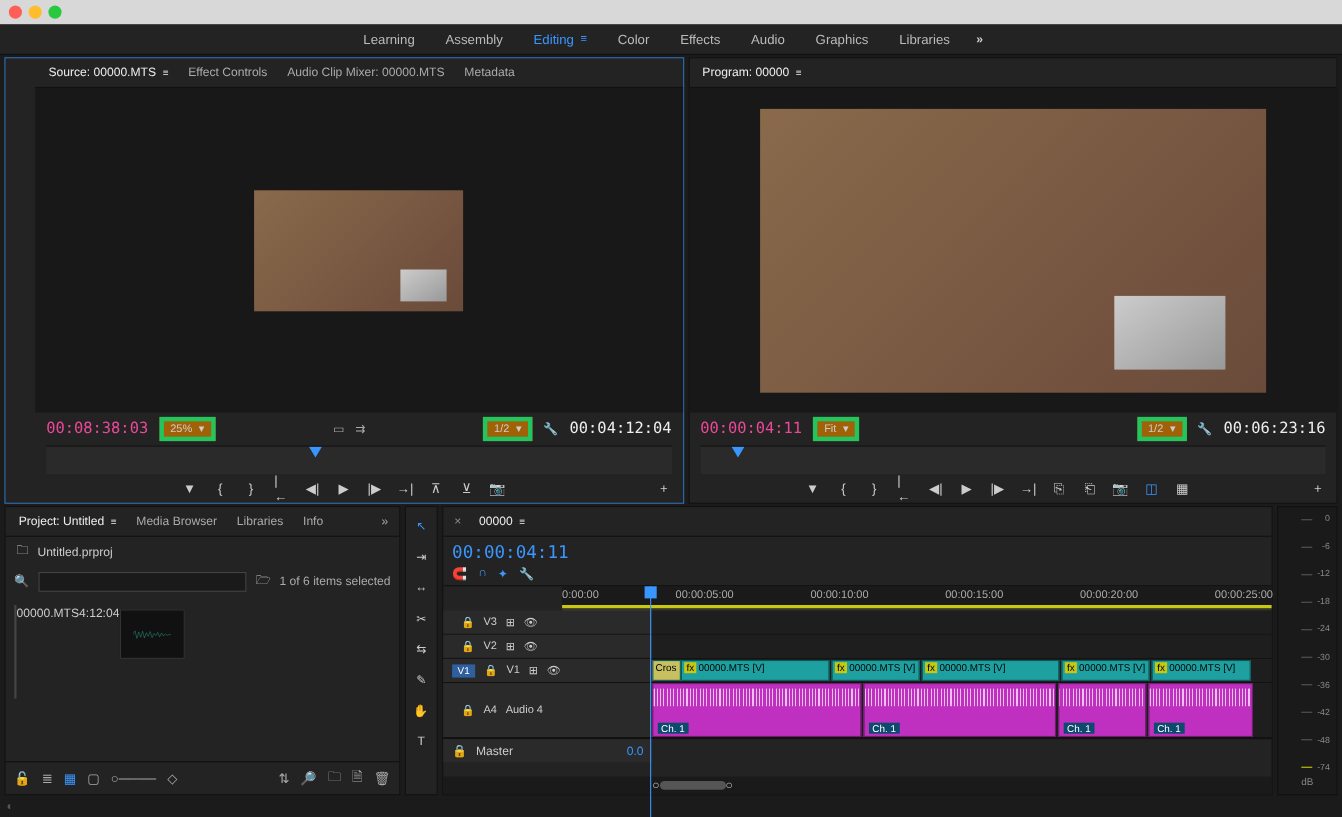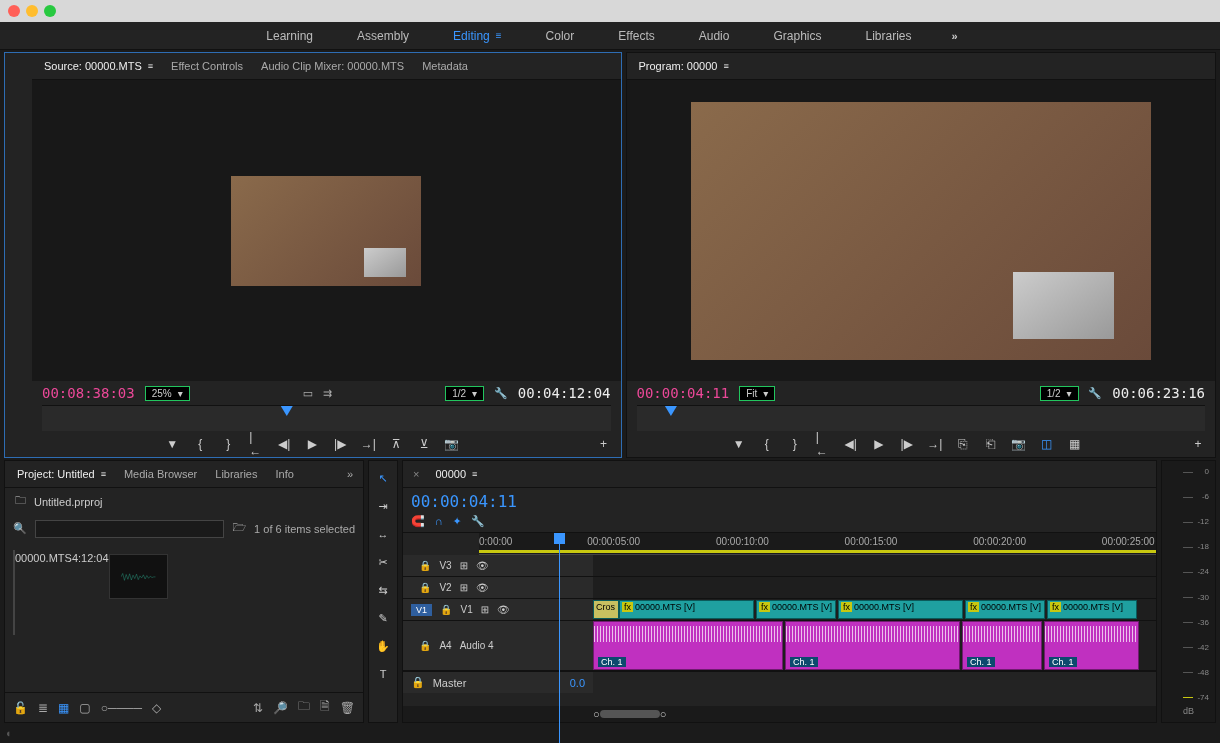--- a/index.html
+++ b/index.html
@@ -2,39 +2,39 @@
 <html><head>
 <meta charset="utf-8">
 <style>
 * { margin:0; padding:0; box-sizing:border-box; font-family:-apple-system,"Segoe UI",sans-serif; }
 body { background:#1b1b1b; color:#ccc; font-size:11px; width:1220px; height:743px; overflow:hidden; }
 .app { display:flex; flex-direction:column; height:100%; }
 .titlebar { height:22px; background:#d8d8d8; display:flex; align-items:center; padding:0 8px; gap:6px; position:relative; }
 .titlebar .dot { width:12px; height:12px; border-radius:50%; }
 .titlebar .close-dot{background:#ff5f57;} .titlebar .min-dot{background:#ffbd2e;} .titlebar .max-dot{background:#28c940;}
 .titlebar .title { position:absolute; left:0; right:0; text-align:center; color:#444; font-size:12px; pointer-events:none;}
-.workspacebar { height:28px; background:#232323; display:flex; align-items:center; justify-content:center; gap:36px; border-bottom:1px solid #111; }
+.workspacebar { height:28px; background:#232323; display:flex; align-items:center; justify-content:center; gap:20px; border-bottom:1px solid #111; }
 .workspacebar .ws { color:#bbb; font-size:12px; cursor:pointer; padding:3px 4px; display:flex; align-items:center; gap:6px;}
 .workspacebar .ws.active { color:#3a96ff; }
 .workspacebar .ws .menu{font-size:10px;}
 .workspacebar .more{color:#ccc; font-weight:bold;}
 .panels-top { display:flex; height:410px; gap:4px; padding:2px 4px;}
 .panel { background:#232323; display:flex; flex-direction:column; border:1px solid #111; }
 .panel.active{ border-color:#2e6db4;padding-left:27px;}
 .panel-tabs { display:flex; gap:14px; padding:4px 10px; border-bottom:1px solid #111; font-size:11px; color:#aaa; align-items:center;}
 .panel-tabs .tab { cursor:pointer; padding:3px 2px; display:flex; gap:6px; align-items:center;}
 .panel-tabs .tab.active { color:#eee; }
 .panel-tabs .menu{font-size:9px;}
 .monitor-body { flex:1; display:flex; align-items:center; justify-content:center; background:#181818; position:relative;}
 .thumb { background:linear-gradient(135deg,#8a6a4b,#6a4a3a); position:relative; }
 .thumb::after{content:"";position:absolute;right:8%;bottom:8%;width:22%;height:26%;background:linear-gradient(145deg,#ccc,#999);}
 .monitor-controls { padding:4px 10px; display:flex; align-items:center; gap:10px; color:#aaa; font-size:11px; }
 .tc-left{ color:#ec4899; font-size:14px; font-family:monospace;}
 .tc-right{ color:#eee; font-size:14px; font-family:monospace; margin-left:auto;}
-.sel{ background:#000000; border:1px solid #22c55e; color:#ccc; padding:1px 6px; font-size:10px; display:flex; gap:6px; align-items:center;}
+.sel{ background:#a16207; border:4px solid #22c55e; color:#ccc; padding:1px 6px; font-size:10px; display:flex; gap:6px; align-items:center;}
 .scrub { height:26px; margin:0 10px; background:#2a2a2a; position:relative; border-top:1px solid #111;}
 .scrub .playhead{ position:absolute; top:0; bottom:0; width:12px; background:#3a96ff; clip-path:polygon(0 0,100% 0,50% 40%);}
 .transport { display:flex; align-items:center; justify-content:center; gap:14px; padding:6px 10px; color:#ccc; font-size:12px;}
 .transport .spacer{flex:1;}
 .transport .icon{width:14px;height:14px;display:inline-flex;align-items:center;justify-content:center;cursor:pointer;}
 .panels-bottom{ display:flex; flex:1; gap:4px; padding:0 4px 4px 4px; min-height:0;}
 .project-panel{ width:360px; display:flex; flex-direction:column; border:1px solid #111; background:#232323;}
 .search-row{ display:flex; gap:8px; padding:4px 8px; align-items:center;}
 .search-row input{ flex:1; background:#1a1a1a; border:1px solid #444; color:#ccc; padding:2px 6px; font-size:11px;}
 .search-row .count{color:#aaa;}
@@ -46,21 +46,21 @@
 .bin-meta{ display:flex; justify-content:space-between; color:#ccc; padding:2px 0; font-size:11px;}
 .project-footer{ display:flex; gap:10px; padding:4px 8px; border-top:1px solid #111; font-size:12px; color:#aaa; align-items:center;}
 .project-footer .spacer{flex:1;}
 .toolcol{ width:30px; background:#232323; display:flex; flex-direction:column; align-items:center; gap:10px; padding:8px 0; border:1px solid #111;}
 .toolcol .tool{ width:18px; height:18px; display:flex; align-items:center; justify-content:center; cursor:pointer; color:#ccc;}
 .toolcol .tool.active{ color:#3a96ff;}
 .timeline{ flex:1; display:flex; flex-direction:column; border:1px solid #111; background:#232323; min-width:0;}
 .tl-head{ display:flex; align-items:flex-start; padding:4px 8px; gap:14px; border-bottom:1px solid #111;}
 .tl-tc{ color:#3a96ff; font-family:monospace; font-size:16px;}
 .tl-toolicons{ display:flex; gap:10px; color:#ccc; margin-top:4px;}
-.tl-ruler{ height:22px; display:flex; border-bottom:1px solid #444; margin-left:76px; font-size:10px; color:#aaa; position:relative; background:#1a1a1a;}
+.tl-ruler{ height:22px; display:flex; border-bottom:1px solid #444; margin-left:108px; font-size:10px; color:#aaa; position:relative; background:#1a1a1a;}
 .tl-ruler .tick{ position:absolute; top:3px;}
 .tl-ruler .bar{position:absolute; left:0; right:0; bottom:1px; height:3px; background:#c8c810;}
 .tl-ruler .ph{position:absolute; top:0; bottom:-270px; width:1px; background:#3a96ff; left:80px;}
 .tl-ruler .ph::before{content:"";position:absolute;top:0;left:-5px;width:11px;height:11px;background:#3a96ff;}
 .tl-tracks{ flex:1; display:flex; flex-direction:column;}
 .track{ display:flex; height:22px; border-bottom:1px solid #111;}
 .track-head{ width:190px; display:flex; align-items:center; gap:8px; padding:0 8px; background:#2a2a2a; font-size:10px; color:#ccc;}
 .track-head .sel-v{ background:#2f5f9f; color:#fff; padding:1px 5px; font-size:9px;}
 .track-head .lbl{ color:#ccc;}
 .track-body{ flex:1; position:relative; background:#1e1e1e;}

